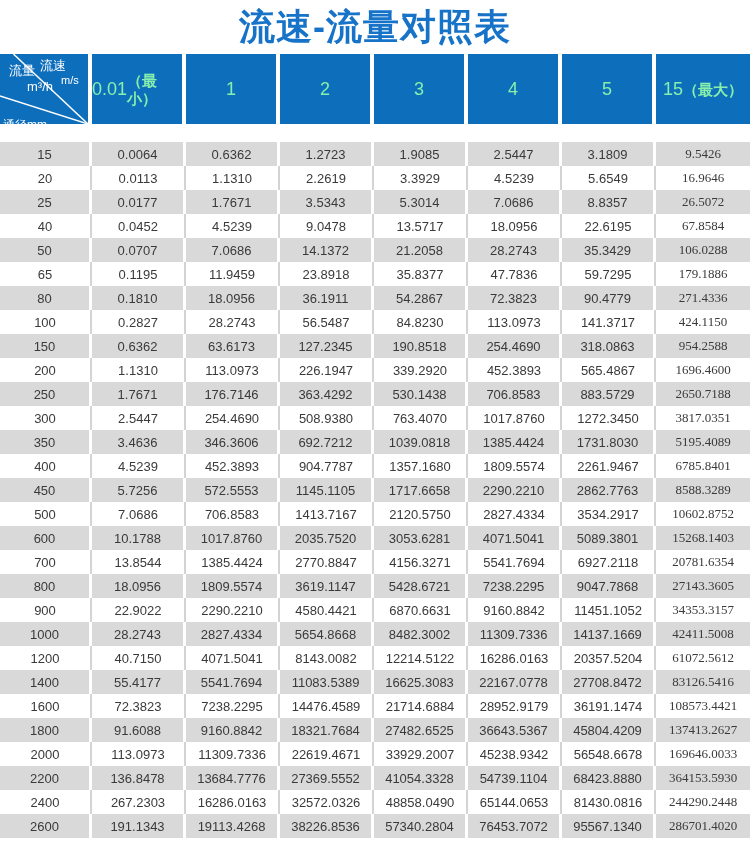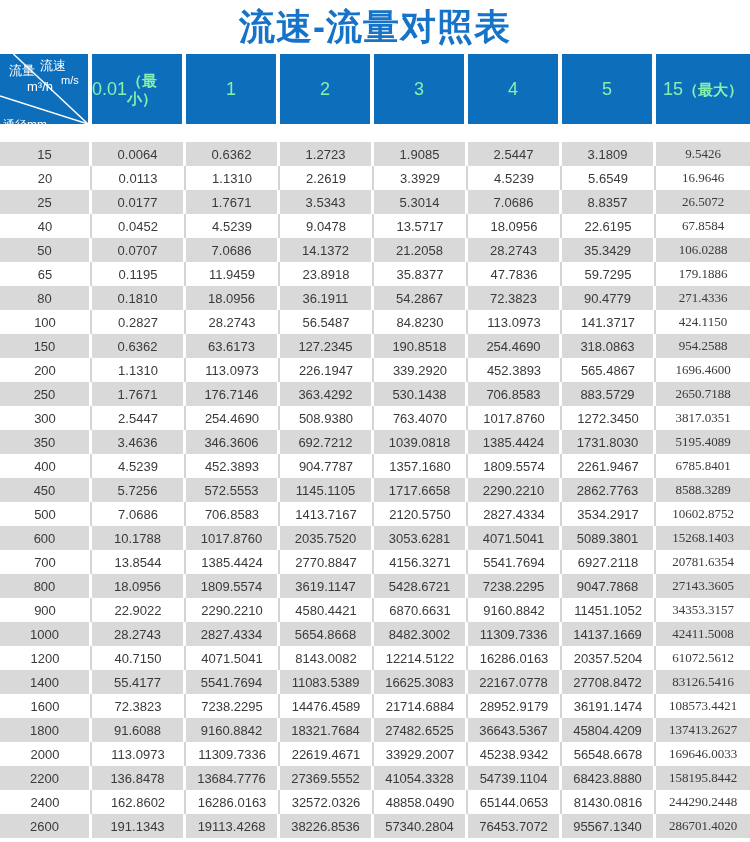--- a/index.html
+++ b/index.html
@@ -340,25 +340,25 @@
           <div class="cell wv">169646.0033</div>
         </div>
         <div class="row shaded">
           <div class="cell w0">2200</div>
           <div class="cell wv">136.8478</div>
           <div class="cell wv">13684.7776</div>
           <div class="cell wv">27369.5552</div>
           <div class="cell wv">41054.3328</div>
           <div class="cell wv">54739.1104</div>
           <div class="cell wv">68423.8880</div>
-          <div class="cell wv">158195.8442</div>
+          <div class="cell wv">364153.5930</div>
         </div>
         <div class="row plain">
           <div class="cell w0">2400</div>
-          <div class="cell wv">162.8602</div>
+          <div class="cell wv">267.2303</div>
           <div class="cell wv">16286.0163</div>
           <div class="cell wv">32572.0326</div>
           <div class="cell wv">48858.0490</div>
           <div class="cell wv">65144.0653</div>
           <div class="cell wv">81430.0816</div>
           <div class="cell wv">244290.2448</div>
         </div>
         <div class="row shaded">
           <div class="cell w0">2600</div>
           <div class="cell wv">191.1343</div>

